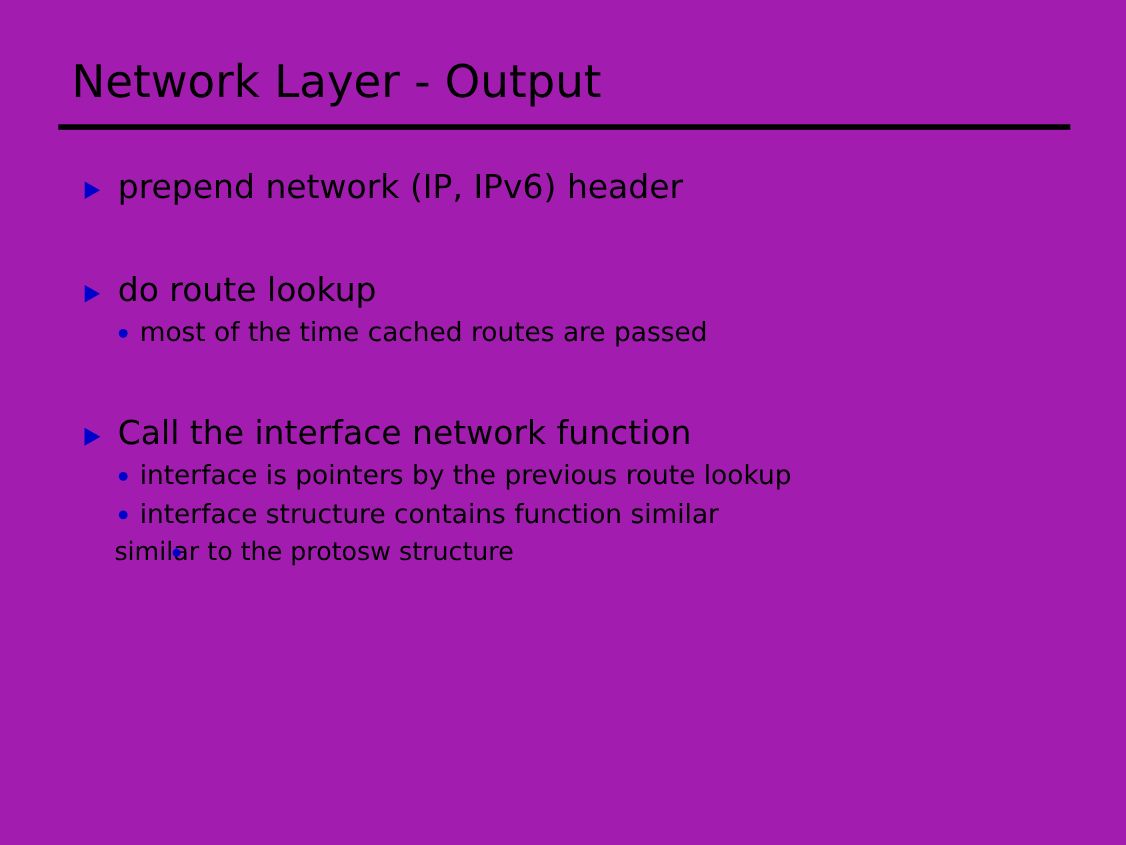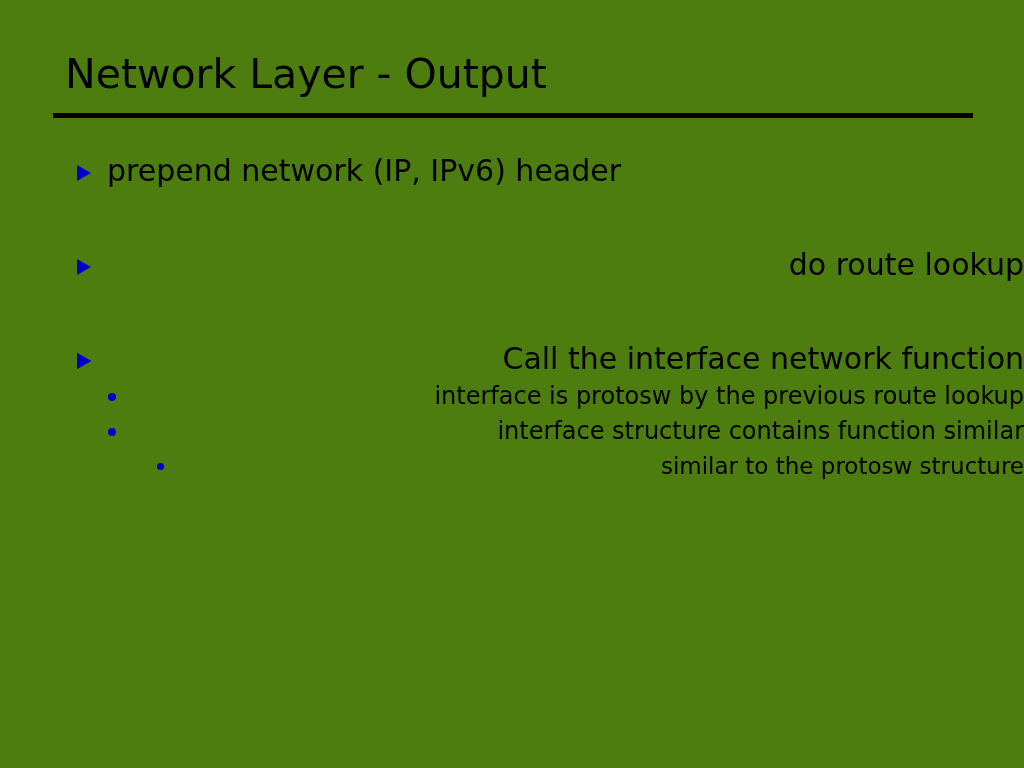--- a/index.html
+++ b/index.html
@@ -12,21 +12,21 @@
     background: #ffffff;
     font-family: "DejaVu Sans", sans-serif;
     overflow: hidden;
     position: relative;
   }
 
   .slide {
     position: relative;
     width: 1024px;
     height: 768px;
-    background: #4d7c0f;
+    background: #a21caf;
   }
 
   
   .slide-title {
     position: absolute;
     left: 65px;
     top: 54px;
     font-size: 41px;
     line-height: 1.0;
     color: #000000;
@@ -50,21 +50,20 @@
     left: 0;
     top: 152px;
     width: 1024px;
   }
 
   .group {
     position: relative;
   }
   .group + .group {
     margin-top: 56px;
-    text-align: right;
   }
 
   
   .li1 {
     position: relative;
     padding-left: 107px;
     font-size: 30px;
     line-height: 38px;
     color: #000000;
     white-space: nowrap;
@@ -138,37 +137,43 @@
         <span class="marker-tri"></span>
         <span>prepend network (IP, IPv6) header</span>
       </div>
     </div>
 
     <div class="group">
       <div class="li1">
         <span class="marker-tri"></span>
         <span>do route lookup</span>
       </div>
+      <div class="sub-list">
+        <div class="li2">
+          <span class="marker-dot"></span>
+          <span>most of the time cached routes are passed</span>
+        </div>
+      </div>
     </div>
 
     <div class="group">
       <div class="li1">
         <span class="marker-tri"></span>
       </div>
     </div>
 
     <div class="group">
       <div class="li1">
         <span class="marker-tri"></span>
         <span>Call the interface network function</span>
       </div>
       <div class="sub-list">
         <div class="li2">
           <span class="marker-dot"></span>
-          <span>interface is protosw by the previous route lookup</span>
+          <span>interface is pointers by the previous route lookup</span>
         </div>
         <div class="li2">
           <span class="marker-dot"></span>
           <span>interface structure contains function similar</span>
         </div>
         <div class="li3">
           <span class="marker-dot"></span>
           <span>similar to the protosw structure</span>
         </div>
       </div>

